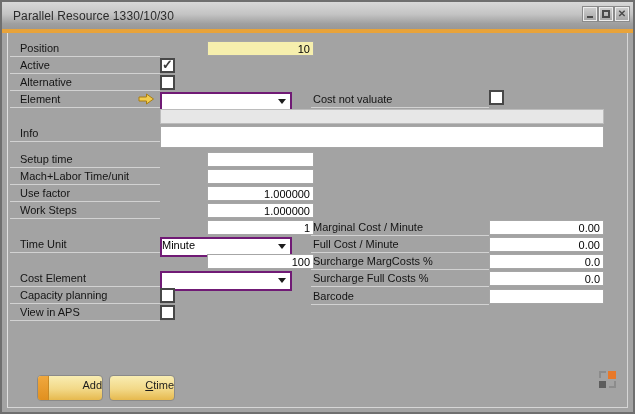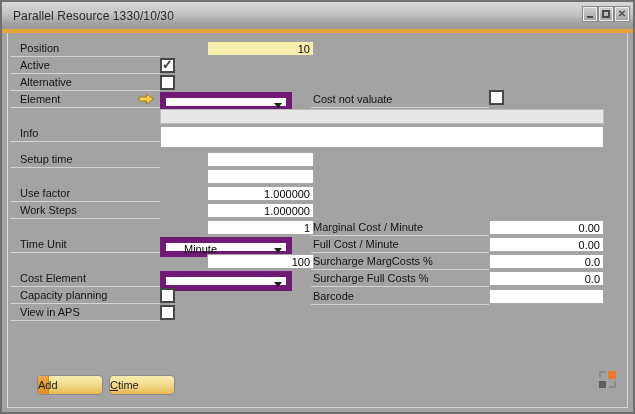--- a/index.html
+++ b/index.html
@@ -57,44 +57,44 @@
   }
   .field.num { text-align:right; }
   .field.yellow { background:#f6efad; }
   .field.disabled { background:#e7e7e7; border-color:#bcbcbc; }
   .w-std { left:163px; width:107px;margin-left:42px; }
   .w-wide { left:158px; width:444px; }
   .w-right { left:487px; width:115px; }
 
   .combo {
     position:absolute; left:158px; width:132px; height:20px;
-    background:#fff; border:6px solid #701a75;
-    font-size:11px; line-height:13px; padding:0 18px; cursor:default;
+    background:#fff; border:2px solid #701a75;
+    font-size:11px; line-height:13px; padding:0 0; cursor:default;
   }
   .combo .arrow {
     position:absolute; right:4px; top:5px; width:0; height:0;
     border-left:4px solid transparent; border-right:4px solid transparent;
     border-top:5px solid #1d1d1d;
   }
 
   .checkbox {
     position:absolute; left:158px; width:15px; height:15px;
     background:#fff; border:2px solid #474747; cursor:default;
     font-size:13px; line-height:10px; color:#3d3d3d; font-weight:bold;
     text-align:center;
   }
 
   .link-arrow { position:absolute; left:136px; width:17px; height:12px; cursor:pointer; }
 
   
   .btn {
-    position:absolute; top:342px; height:20px; width:66px;
+    position:absolute; top:342px; height:26px; width:66px;
     background:linear-gradient(180deg,#f9edb2 0%,#f2d887 55%,#e6b94e 100%);
     border:1px solid #8a8a8a; border-radius:4px;
-    font-size:11px; color:#1c1c1c; text-align:left; line-height:19px;
+    font-size:11px; color:#1c1c1c; text-align:right; line-height:19px;
     cursor:pointer; overflow:hidden;
   }
   .btn-add { left:35px; }
   .btn-cancel { left:107px; }
   .default-marker {
     position:absolute; left:0; top:0; bottom:0; width:11px;
     background:linear-gradient(180deg,#f0a83e 0%,#e1901f 100%);
     border-right:1px solid #c98a25;
   }
   .btn-label { position:relative; }
@@ -152,20 +152,21 @@
     <div class="checkbox" style="top:57px; left:487px"><span></span></div>
 
     <input class="field disabled w-wide" style="top: 76px;" value="">
 
     <div class="lbl" style="top:93px">Info</div>
     <input class="field w-wide" style="top: 93px; height: 22px;" value="">
 
     <div class="lbl" style="top:119px">Setup time</div>
     <input class="field w-std" style="top: 119px;" value="">
 
+    <div class="lbl" style="top:136px">Mach+Labor Time/unit</div>
     <input class="field w-std" style="top: 136px;" value="">
 
     <div class="lbl" style="top:153px">Use factor</div>
     <input class="field num w-std" style="top: 153px;" value="1.000000">
 
     <div class="lbl" style="top:170px">Work Steps</div>
     <input class="field num w-std" style="top: 170px;" value="1.000000">
 
     <input class="field num w-std" style="top: 187px;" value="1">
     <div class="lbl right-col" style="top:187px">Marginal Cost / Minute</div>

